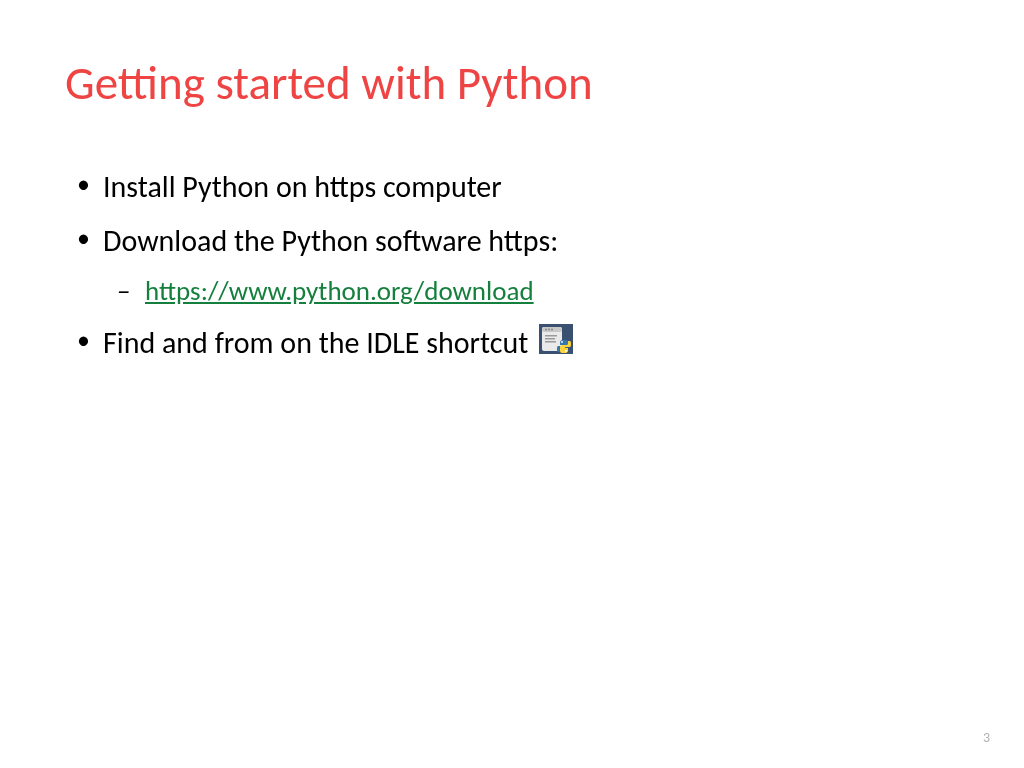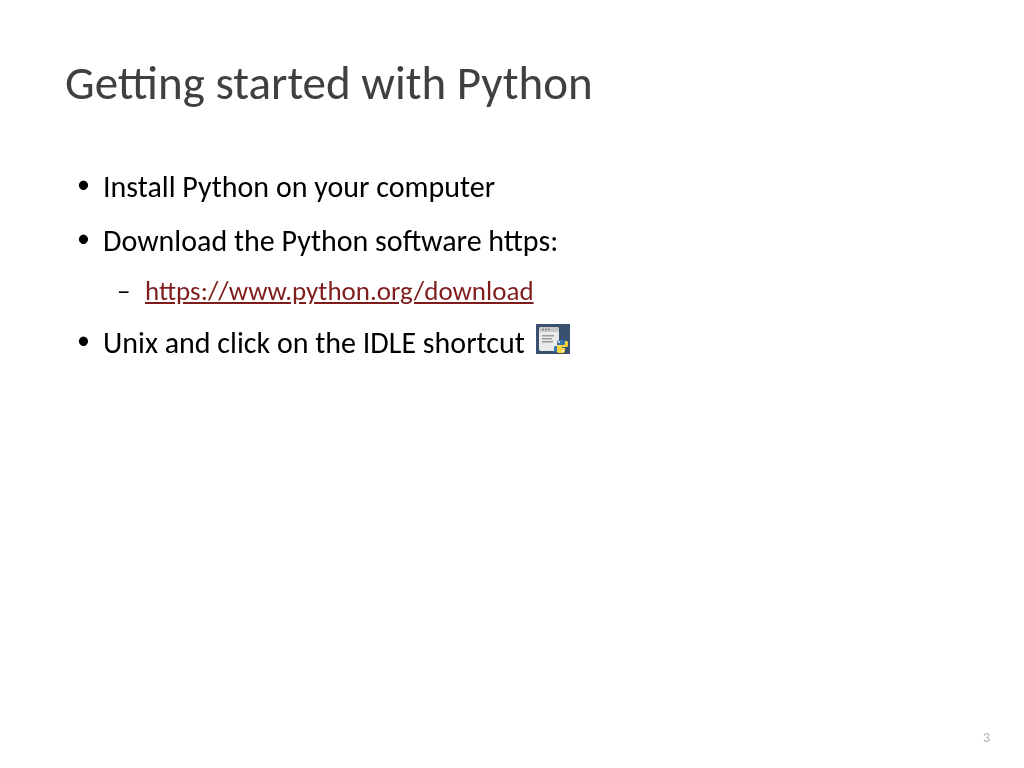--- a/index.html
+++ b/index.html
@@ -18,21 +18,21 @@
     }
     .slide {
       width: 100%;
       height: 100%;
       padding: 55px 65px 40px 65px;
       position: relative;
     }
     .title {
       font-size: 47px;
       font-weight: 400;
-      color: #404040;
+      color: #ef4444;
       margin-bottom: 55px;
       line-height: 1.2;
     }
     .content {
       font-size: 30px;
       line-height: 1.4;
     }
     ul.main-list {
       list-style: none;
       padding-left: 38px;
@@ -60,21 +60,21 @@
       font-size: 27px;
     }
     ul.sub-list > li::before {
       content: "–";
       position: absolute;
       left: -28px;
       top: 0;
       color: #000;
     }
     .link {
-      color: #7f1d1d;
+      color: #15803d;
       text-decoration: underline;
     }
     .icon-inline {
       display: inline-block;
       vertical-align: middle;
       margin-left: 4px;
       position: relative;
       top: -2px;
     }
     .page-number {
@@ -91,32 +91,32 @@
   </style>
 </head>
 <body>
 
 <div class="slide">
   <h1 class="title">Getting started with Python</h1>
 
   <div class="content">
     <ul class="main-list">
       <li>
-        <span>Install Python on your computer</span>
+        <span>Install Python on https computer</span>
       </li>
       <li>
         <span>Download the Python software https:</span>
         <ul class="sub-list">
           <li>
             <a class="link">https://www.python.org/download</a>
           </li>
         </ul>
       </li>
       <li>
-        <span>Unix and click on the IDLE shortcut</span>
+        <span>Find and from on the IDLE shortcut</span>
         <span class="icon-inline">
           <svg class="idle-icon-svg" viewBox="0 0 34 30">
             <rect x="0" y="0" width="34" height="30" fill="#3a5070"></rect>
             <rect x="3" y="3" width="20" height="24" rx="2" fill="#eaeaea"></rect>
             <rect x="3" y="3" width="20" height="5" rx="2" fill="#c8c8c8"></rect>
             <circle cx="7" cy="5.5" r="1" fill="#888"></circle>
             <circle cx="10" cy="5.5" r="1" fill="#888"></circle>
             <circle cx="13" cy="5.5" r="1" fill="#888"></circle>
             <rect x="6" y="11" width="12" height="1.5" fill="#999"></rect>
             <rect x="6" y="14" width="10" height="1.5" fill="#999"></rect>

